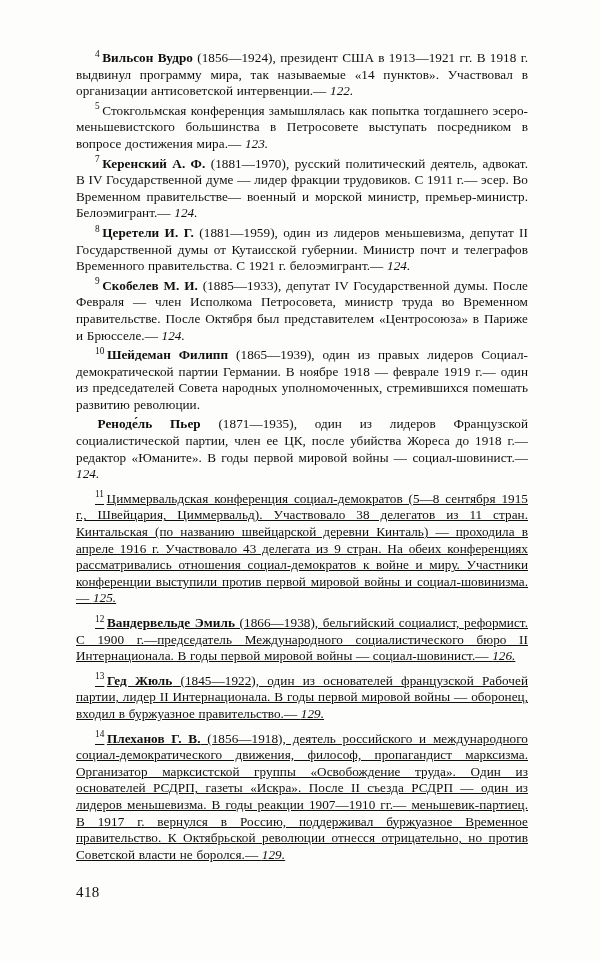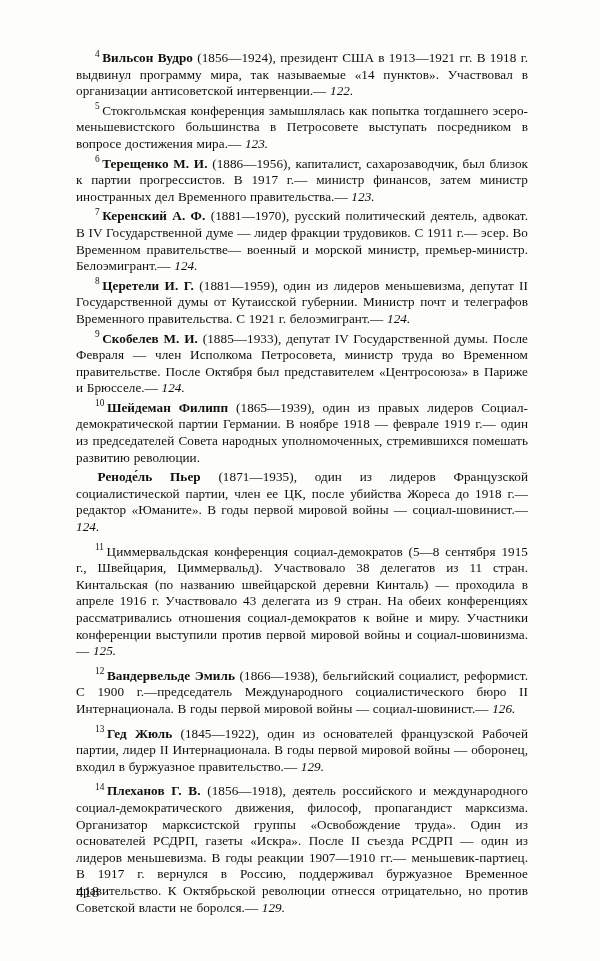--- a/index.html
+++ b/index.html
@@ -47,20 +47,21 @@
   }
   .note .nm {
     font-weight: bold;
     margin-top: 12px;
   }
   .note .it {
     font-style: italic;
   }
   .gap {
     margin-top: 8px;
+    text-decoration: underline;
   }
   .pagenum {
     position: absolute;
     left: 76px;
     top: 884px;
     font-size: 15px;
     letter-spacing: 0.4px;
   }
 </style>
 </head>
@@ -70,23 +71,20 @@
   <div class="content">
 
     <p class="note">
       <span class="sup">4</span><span class="nm">Вильсон Вудро</span><span> (1856—1924), президент США в 1913—1921 гг. В 1918 г. выдвинул программу мира, так называемые «14 пунктов». Участвовал в организации антисоветской интервенции.— </span><span class="it">122.</span>
     </p>
 
     <p class="note">
       <span class="sup">5</span><span class="nm"></span><span>Стокгольмская конференция замышлялась как попытка тогдашнего эсеро-меньшевистского большинства в Петросовете выступать посредником в вопросе достижения мира.— </span><span class="it">123.</span>
     </p>
 
-    <p class="note">
-      <span class="sup">6</span><span class="nm">Терещенко М. И.</span><span> (1886—1956), капиталист, сахарозаводчик, был близок к партии прогрессистов. В 1917 г.— министр финансов, затем министр иностранных дел Временного правительства.— </span><span class="it">123.</span>
-    </p>
 
     <p class="note">
       <span class="sup">7</span><span class="nm">Керенский А. Ф.</span><span> (1881—1970), русский политический деятель, адвокат. В IV Государственной думе — лидер фракции трудовиков. С 1911 г.— эсер. Во Временном правительстве— военный и морской министр, премьер-министр. Белоэмигрант.— </span><span class="it">124.</span>
     </p>
 
     <p class="note">
       <span class="sup">8</span><span class="nm">Церетели И. Г.</span><span> (1881—1959), один из лидеров меньшевизма, депутат II Государственной думы от Кутаисской губернии. Министр почт и телеграфов Временного правительства. С 1921 г. белоэмигрант.— </span><span class="it">124.</span>
     </p>
 
     <p class="note">

